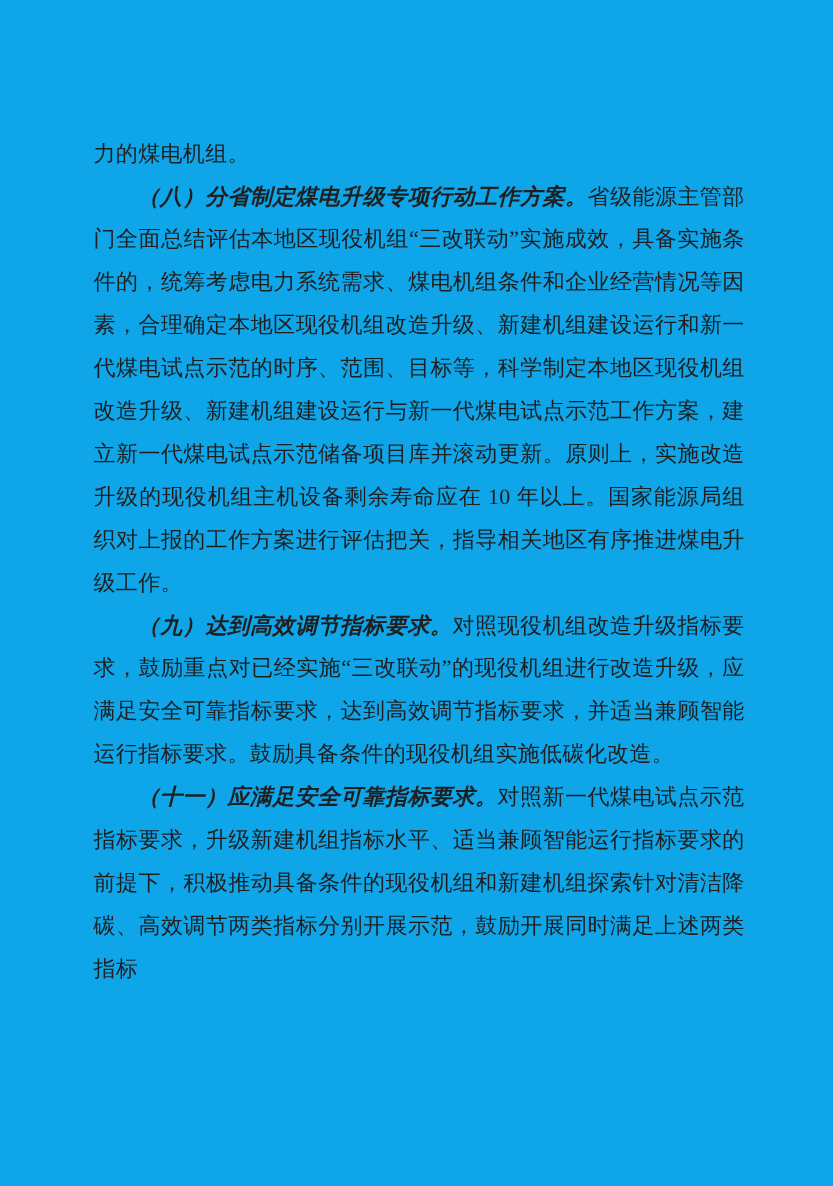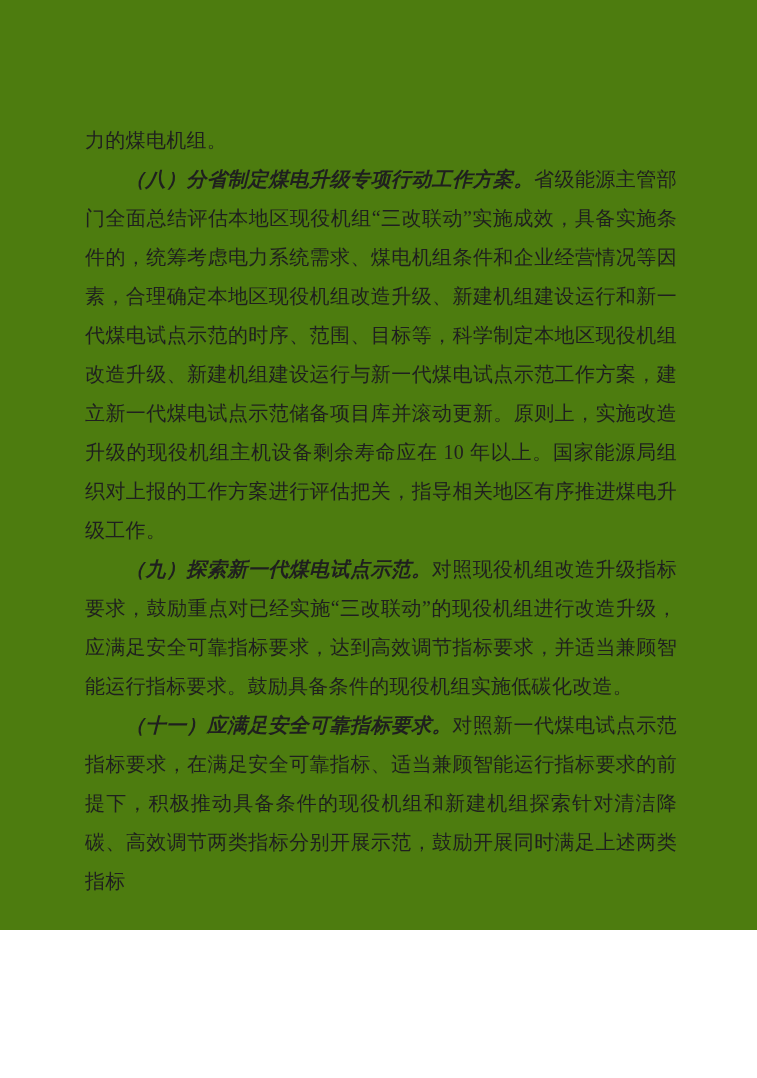--- a/index.html
+++ b/index.html
@@ -3,22 +3,22 @@
 <meta charset="utf-8">
 <style>
   html, body {
     margin: 0;
     padding: 0;
     background: #ffffff;
   }
   .page {
     position: relative;
     width: 757px;
-    height: 930px;
-    background: #4d7c0f;
+    height: 1078px;
+    background: #0ea5e9;
     box-sizing: border-box;
     padding: 121px 80px 0 85px;
     overflow: hidden;
   }
   .doc-body {
     width: 592px;
   }
   .para {
     margin: 0;
     padding: 0;
@@ -41,16 +41,16 @@
     font-style: italic;
   }
 </style>
 </head>
 <body>
 
 <div class="page">
   <div class="doc-body">
       <p class="para"><span class="seg">力的煤电机组。</span></p>
       <p class="para indent"><span class="seg seg-bold">（八）分省制定煤电升级专项行动工作方案。</span><span class="seg">省级能源主管部门全面总结评估本地区现役机组“三改联动”实施成效，具备实施条件的，统筹考虑电力系统需求、煤电机组条件和企业经营情况等因素，合理确定本地区现役机组改造升级、新建机组建设运行和新一代煤电试点示范的时序、范围、目标等，科学制定本地区现役机组改造升级、新建机组建设运行与新一代煤电试点示范工作方案，建立新一代煤电试点示范储备项目库并滚动更新。原则上，实施改造升级的现役机组主机设备剩余寿命应在 10 年以上。国家能源局组织对上报的工作方案进行评估把关，指导相关地区有序推进煤电升级工作。</span></p>
-      <p class="para indent"><span class="seg seg-bold">（九）探索新一代煤电试点示范。</span><span class="seg">对照现役机组改造升级指标要求，鼓励重点对已经实施“三改联动”的现役机组进行改造升级，应满足安全可靠指标要求，达到高效调节指标要求，并适当兼顾智能运行指标要求。鼓励具备条件的现役机组实施低碳化改造。</span></p>
-      <p class="para indent"><span class="seg seg-bold">（十一）应满足安全可靠指标要求。</span><span class="seg">对照新一代煤电试点示范指标要求，在满足安全可靠指标、适当兼顾智能运行指标要求的前提下，积极推动具备条件的现役机组和新建机组探索针对清洁降碳、高效调节两类指标分别开展示范，鼓励开展同时满足上述两类指标</span></p>
+      <p class="para indent"><span class="seg seg-bold">（九）达到高效调节指标要求。</span><span class="seg">对照现役机组改造升级指标要求，鼓励重点对已经实施“三改联动”的现役机组进行改造升级，应满足安全可靠指标要求，达到高效调节指标要求，并适当兼顾智能运行指标要求。鼓励具备条件的现役机组实施低碳化改造。</span></p>
+      <p class="para indent"><span class="seg seg-bold">（十一）应满足安全可靠指标要求。</span><span class="seg">对照新一代煤电试点示范指标要求，升级新建机组指标水平、适当兼顾智能运行指标要求的前提下，积极推动具备条件的现役机组和新建机组探索针对清洁降碳、高效调节两类指标分别开展示范，鼓励开展同时满足上述两类指标</span></p>
     </div>
 </div>
 
 </body></html>

